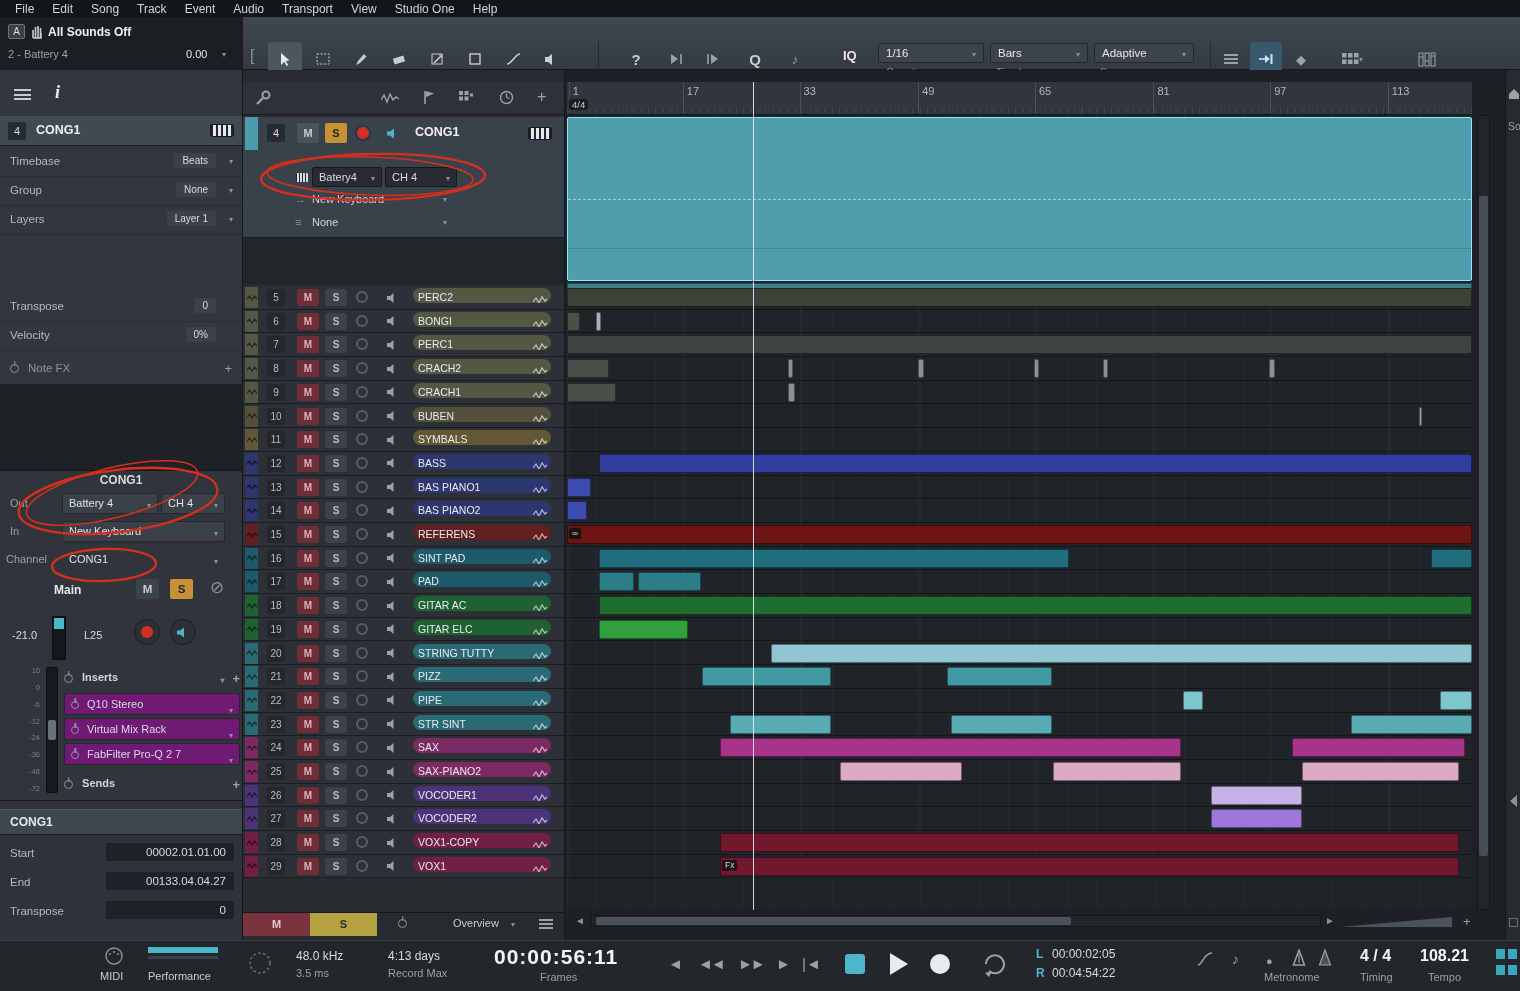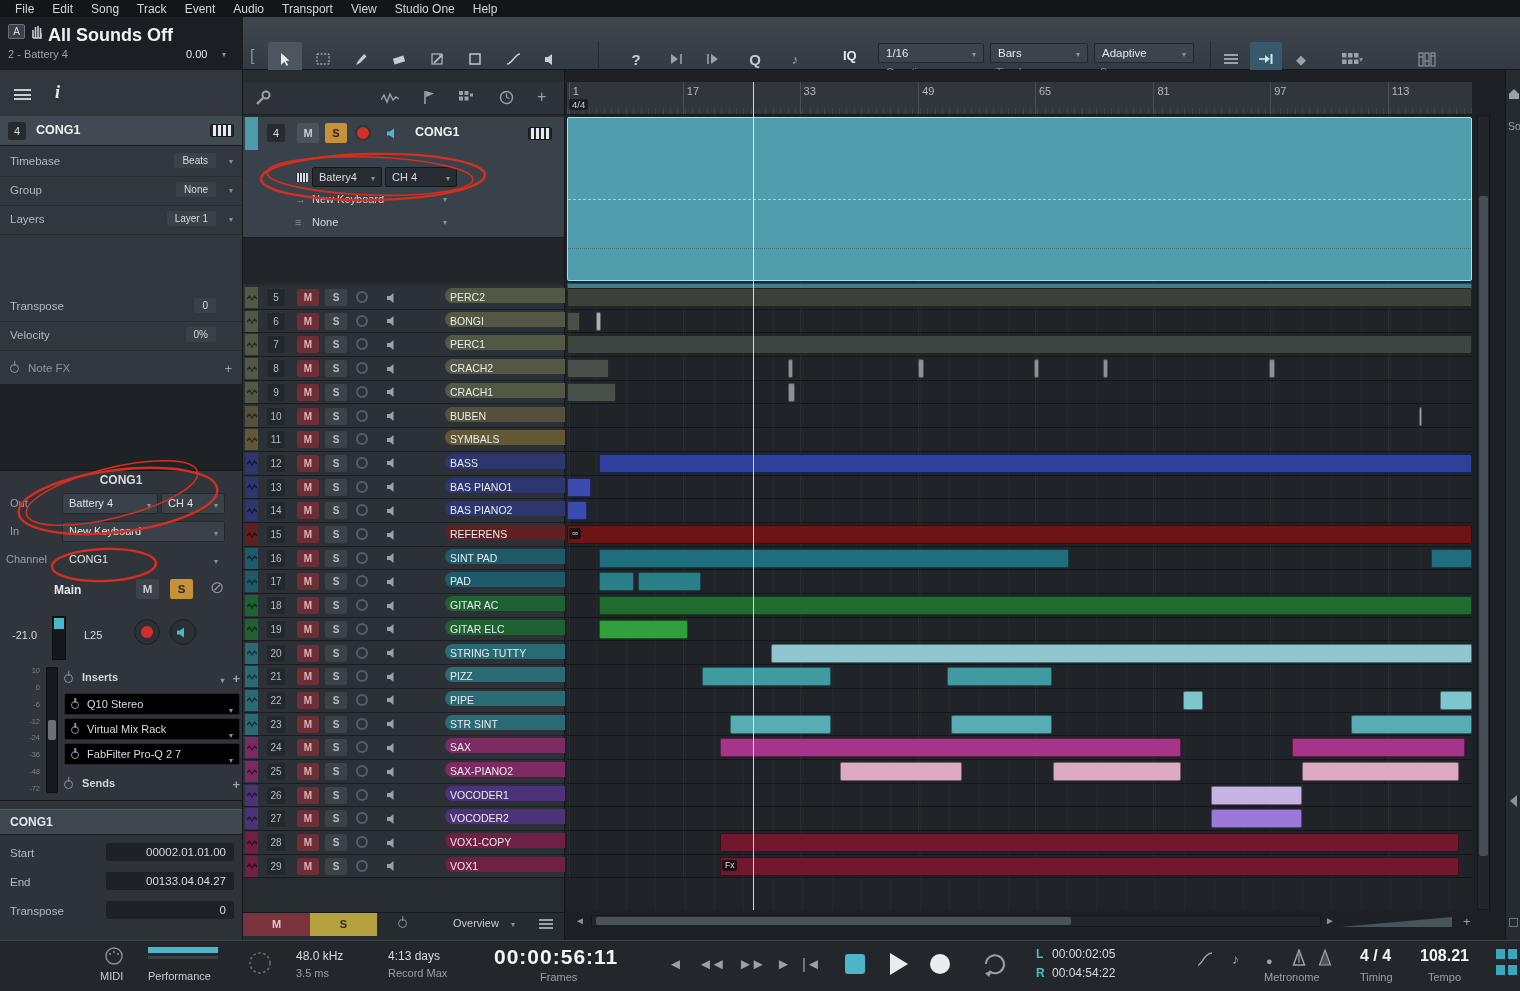--- a/index.html
+++ b/index.html
@@ -6,21 +6,21 @@
 html,body{width:1520px;height:991px;overflow:hidden;}
 body{background:#23272c;font-family:"Liberation Sans",sans-serif;color:#c8cdd2;position:relative;}
 #app{position:absolute;inset:0;background:#2b3036;}
 
 #menubar{position:absolute;top:0;left:0;right:0;height:17px;background:#131619;display:flex;align-items:center;padding-left:6px;}
 .mi{font-size:12px;color:#d2d6da;padding:0 9px;cursor:default;}
 
 #toolbar{position:absolute;top:17px;left:0;right:0;height:53px;background:linear-gradient(#41474f,#343a41);border-bottom:1px solid #15181b;}
 .tb-left{position:absolute;left:0;top:0;width:243px;height:53px;background:#1b1f24;}
 .tb-a{position:absolute;left:8px;top:7px;width:17px;height:15px;background:#3a4149;border:1px solid #6a7278;color:#d8dce0;font-size:10px;text-align:center;line-height:14px;border-radius:2px;}
-.tb-aso{position:absolute;left:48px;top:8px;font-size:18px;font-weight:bold;color:#eef1f3;}
+.tb-aso{position:absolute;left:48px;top:8px;font-size:12px;font-weight:bold;color:#eef1f3;}
 .tb-dev{position:absolute;left:8px;top:31px;font-size:11px;color:#9aa0a6;}
 .tb-gain{position:absolute;left:186px;top:31px;font-size:11px;color:#e4e8ea;}
 .tb-garr{position:absolute;left:222px;top:33px;font-size:8px;color:#8a9096;}
 .tbtn{position:absolute;top:25px;width:34px;height:34px;display:flex;align-items:center;justify-content:center;border-radius:3px;}
 .tbtn.sel{background:#4d565f;box-shadow:inset 0 -3px 0 #4db6c8;}
 .tbtn.selblue{background:#38596b;}
 .ttxt{font-size:15px;color:#c8cdd2;font-weight:bold;}
 .tb-drop{position:absolute;top:26px;height:20px;background:#3c434a;border:1px solid #24282d;border-radius:2px;color:#e4e8ea;font-size:11.5px;line-height:18px;padding:0 7px;}
 .tb-drop .da{float:right;font-size:8px;color:#8a9096;margin:2px 0 0 8px;}
 .tb-lbl{position:absolute;top:49px;font-size:10.5px;color:#878d93;}
@@ -54,21 +54,21 @@
 .msbox{position:absolute;width:23px;height:20px;text-align:center;line-height:20px;font-size:11.5px;font-weight:bold;border-radius:2px;}
 .noslash{position:absolute;font-size:17px;color:#8a9298;}
 .meterstrip{position:absolute;left:52px;top:145px;width:14px;height:44px;background:#14171b;border:1px solid #0c0e10;}
 .meterstrip::before{content:"";position:absolute;left:1px;right:1px;top:1px;height:11px;background:#4db6c8;}
 .rndbtn{position:absolute;width:26px;height:26px;border-radius:50%;background:#2a3036;border:1px solid #1a1d21;display:flex;align-items:center;justify-content:center;}
 #scalecol{position:absolute;left:12px;top:196px;width:28px;height:126px;display:flex;flex-direction:column;justify-content:space-between;align-items:flex-end;}
 .msv{font-size:7.5px;color:#7a8086;line-height:8px;}
 #minifader{position:absolute;left:46px;top:196px;width:12px;height:126px;background:#16191d;border:1px solid #0c0e10;border-radius:2px;}
 #minifader .handle{position:absolute;left:1px;right:1px;top:52px;height:20px;background:#6a7278;border-radius:2px;}
 .inshdr{position:absolute;left:64px;width:176px;height:20px;font-size:11px;font-weight:bold;color:#d2d6da;}
-.insitem{position:relative;height:22px;background:#000000;border:1px solid #24282d;border-radius:2px;margin-bottom:3px;font-size:11px;color:#d8dce0;line-height:20px;padding:0 6px;}
+.insitem{position:relative;height:22px;background:#701a75;border:1px solid #24282d;border-radius:2px;margin-bottom:3px;font-size:11px;color:#d8dce0;line-height:20px;padding:0 6px;}
 .insitem .pwr{width:8px;height:8px;margin-right:5px;}
 .insitem .iarr{position:absolute;right:6px;top:7px;}
 #insert-items{position:absolute;left:64px;top:222px;width:176px;}
 
 #evsec{position:absolute;left:0;top:730px;width:100%;height:140px;background:#2d3339;border-top:1px solid #15181b;}
 #evtitle{position:absolute;left:0;top:8px;width:100%;height:26px;background:#3e464e;border-top:1px solid #50585f;border-bottom:1px solid #1a1d21;font-size:12px;font-weight:bold;color:#e4e8ea;line-height:25px;padding-left:10px;}
 #event-rows{position:absolute;left:0;top:38px;width:100%;}
 .erow{position:relative;height:29px;}
 .elab{position:absolute;left:10px;top:8px;font-size:11.5px;color:#b4bac0;}
 .eval{position:absolute;right:8px;top:4px;min-width:128px;text-align:right;background:#1e2227;color:#d8dce0;font-size:11.5px;padding:3px 8px;border-radius:2px;}
@@ -90,21 +90,21 @@
 .selbelow{position:absolute;left:0;top:120px;width:100%;height:47px;background:#22262b;border-top:1px solid #1a1d21;}
 #track-rows{position:absolute;left:0;top:216px;width:100%;height:594px;}
 .trow{position:absolute;left:0;width:100%;height:23.7px;border-bottom:1px solid #1a1e22;background:#2b3137;}
 .tstrip{position:absolute;left:2px;top:1px;width:13px;height:21px;display:flex;align-items:center;justify-content:center;}
 .tnum{position:absolute;left:24px;top:3px;width:18px;height:17px;background:#23282d;color:#b8bec4;font-size:10px;text-align:center;line-height:17px;border-radius:2px;}
 .tbtnm{position:absolute;top:3px;width:22px;height:17px;border-radius:2px;text-align:center;line-height:17px;font-size:10px;font-weight:bold;}
 .tmute{left:54px;background:#6e2e36;color:#dcb2b8;}
 .tsolo{left:82px;background:#3c4248;color:#b8bec4;}
 .trec{position:absolute;left:113px;top:5px;width:12px;height:12px;border:2px solid #565e66;border-radius:50%;}
 .tmon{position:absolute;left:142px;top:5px;width:14px;height:13px;display:flex;align-items:center;justify-content:center;}
-.tname{position:absolute;left:170px;top:2px;width:138px;height:15px;border-radius:9px;color:#e8ecef;font-size:10.5px;line-height:19px;padding:0 5px;white-space:nowrap;overflow:hidden;margin-left:32px;}
+.tname{position:absolute;left:170px;top:2px;width:138px;height:15px;border-radius:9px;color:#e8ecef;font-size:10.5px;line-height:19px;padding:0 5px;white-space:nowrap;overflow:hidden;}
 .tnwv{position:absolute;right:4px;top:4px;}
 #tp-bottom{position:absolute;left:0;top:842px;width:100%;height:23px;background:#262b30;border-top:1px solid #15181b;}
 .bwide{position:absolute;top:0;width:67px;height:23px;text-align:center;line-height:23px;font-size:11px;font-weight:bold;}
 .lines3{display:inline-block;width:14px;height:10px;border-top:2px solid #9aa2a8;border-bottom:2px solid #9aa2a8;position:relative;}
 .lines3::after{content:"";position:absolute;left:0;right:0;top:2px;height:2px;background:#9aa2a8;}
 
 #arrange{position:absolute;left:565px;top:0;width:940px;height:100%;background:#1d2125;}
 #ruler{position:absolute;left:2px;top:12px;width:905px;height:33px;background:#30363c;border-bottom:1px solid #15181b;background-image:repeating-linear-gradient(90deg,#3e444b 0 1px,transparent 1px 7.35px);background-size:100% 6px;background-position:0 100%;background-repeat:no-repeat;}
 .rtick{position:absolute;top:0;height:100%;border-left:1px solid #4a5056;}
 .rlab{position:absolute;left:3px;top:3px;font-size:11px;color:#b2b8be;}

